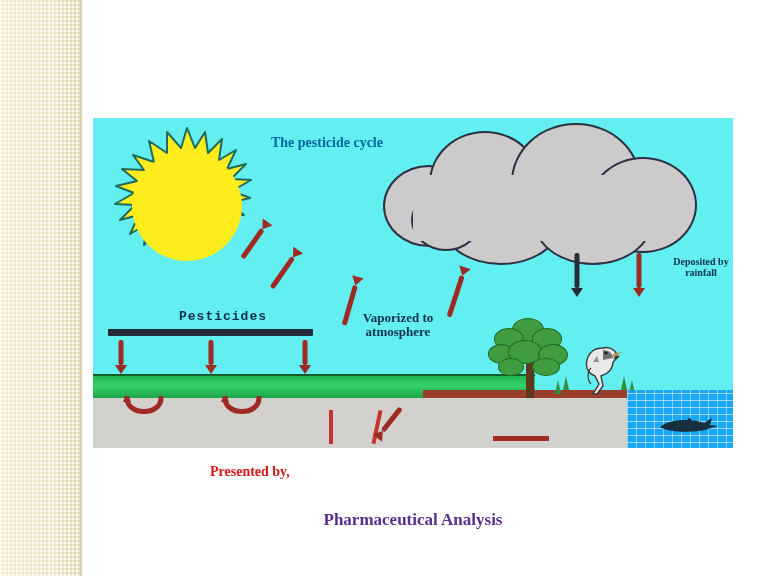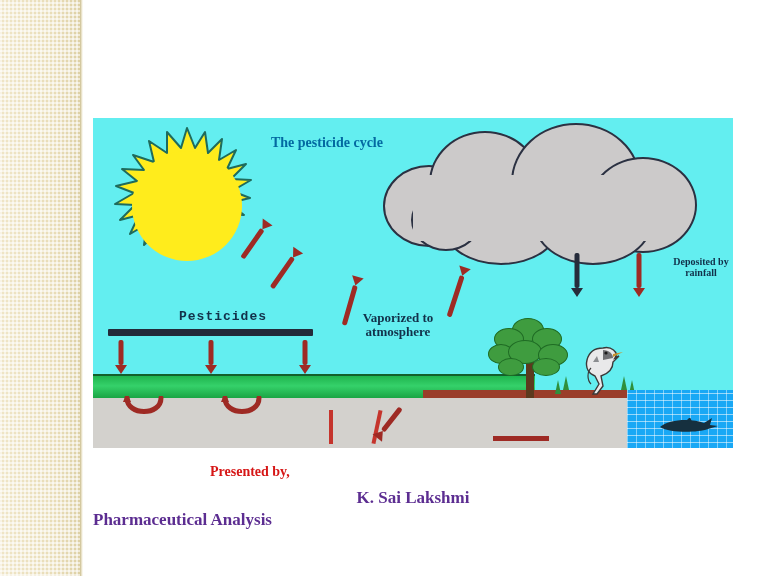--- a/index.html
+++ b/index.html
@@ -144,21 +144,21 @@
 
   
   .cred{
     position:absolute;
     font-family:"Liberation Serif", serif;
     font-weight:bold;
     white-space:pre;
   }
   #c-presented{ left:210px; top:464px; font-size:14px; color:#d61616; }
   #c-name     { left:93px;  top:488px; width:640px; text-align:center; font-size:17px; color:#5c2d91; }
-  #c-dept     { left:93px;  top:510px; width:640px; text-align:left; font-size:17px; color:#5c2d91; }
+  #c-dept     { left:93px;  top:510px; width:640px; text-align:center; font-size:17px; color:#5c2d91; }
   #c-inst     { left:93px;  top:532px; width:640px; text-align:center; font-size:17px; color:#5c2d91; }
 </style>
 </head>
 <body>
 
 <div id="slide">
 
   <div id="sidebar"></div>
   <div id="sidebar-edge"></div>
 
@@ -286,16 +286,15 @@
 
     <div id="water"></div>
     <svg id="fish" viewBox="0 0 62 15">
       <path d="M2 9 C10 1, 34 0, 46 5 L54 0 L52 7 L60 8 L50 11 C38 15, 12 15, 2 9 Z" fill="#16303f"></path>
       <path d="M28 3 L32 -1 L34 4 Z" fill="#16303f"></path>
     </svg>
 
   </div>
 
   <div class="cred" id="c-presented">Presented by,</div>
-  <div class="cred" id="c-name">K. Sai Lakshmi</div>
   <div class="cred" id="c-dept">Pharmaceutical Analysis</div>
 
 </div>
 
 </body></html>

